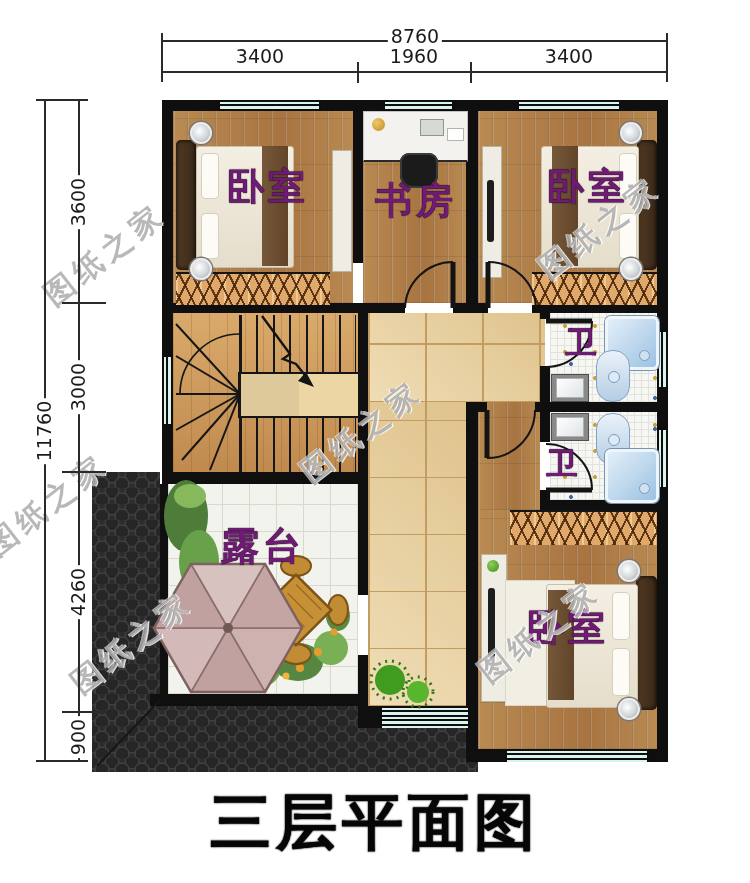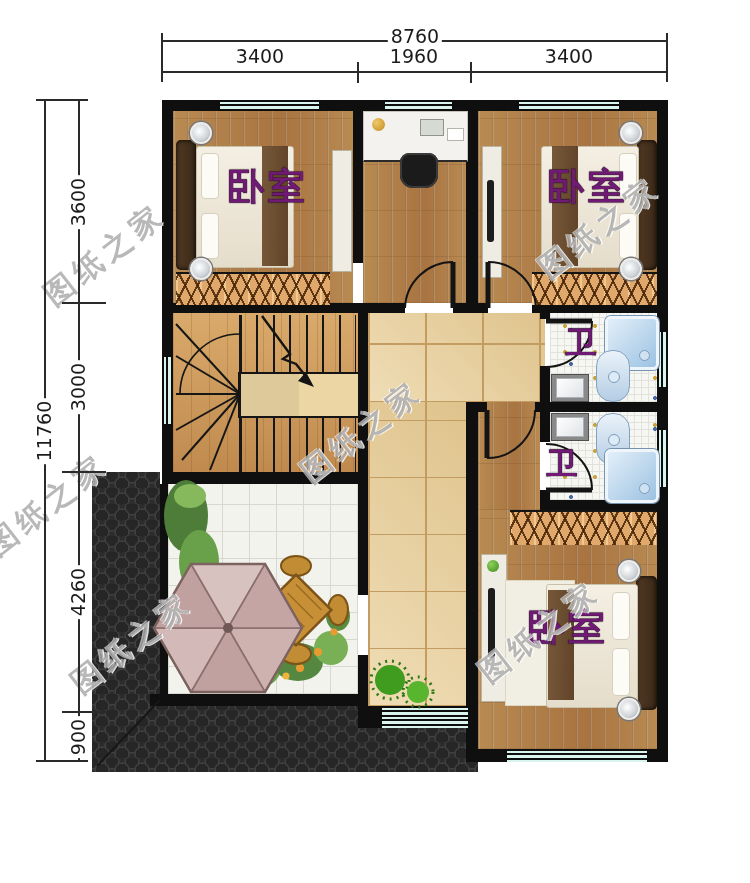--- a/index.html
+++ b/index.html
@@ -274,23 +274,25 @@
 
     <g>
       <circle cx="390" cy="680" r="15" fill="#3f9c1e"></circle>
       <circle cx="390" cy="680" r="19" fill="none" stroke="#2e7a12" stroke-width="3" stroke-dasharray="2,5"></circle>
       <circle cx="418" cy="692" r="11" fill="#57b52e"></circle>
       <circle cx="418" cy="692" r="15" fill="none" stroke="#2e7a12" stroke-width="3" stroke-dasharray="2,5"></circle>
     </g>
   </svg>
 
   <div class="rlabel" style="left:268px;top:187px;font-size:37px;">卧室</div>
+  <div class="rlabel" style="left:416px;top:201px;font-size:37px;">书房</div>
   <div class="rlabel" style="left:588px;top:187px;font-size:37px;">卧室</div>
   <div class="rlabel" style="left:583px;top:343px;font-size:31px;">卫</div>
   <div class="rlabel" style="left:564px;top:464px;font-size:31px;">卫</div>
+  <div class="rlabel" style="left:263px;top:546px;font-size:38px;">露台</div>
   <div class="rlabel" style="left:568px;top:628px;font-size:37px;">卧室</div>
 
   <div class="wm" style="left:105px;top:255px;">图纸之家</div>
   <div class="wm" style="left:48px;top:505px;">图纸之家</div>
   <div class="wm" style="left:132px;top:643px;">图纸之家</div>
   <div class="wm" style="left:362px;top:432px;">图纸之家</div>
   <div class="wm" style="left:600px;top:228px;">图纸之家</div>
   <div class="wm" style="left:540px;top:632px;">图纸之家</div>
 
   <div class="dline" style="left:162px;top:40px;width:506px;height:1.6px;"></div>
@@ -310,14 +312,15 @@
   <div class="tick" style="left:62px;top:302px;width:44px;height:2px;"></div>
   <div class="tick" style="left:62px;top:471px;width:44px;height:2px;"></div>
   <div class="tick" style="left:62px;top:711px;width:44px;height:2px;"></div>
   <div class="tick" style="left:36px;top:760px;width:52px;height:2px;"></div>
   <div class="dnum-v" style="left:44px;top:431px;">11760</div>
   <div class="dnum-v" style="left:78px;top:202px;">3600</div>
   <div class="dnum-v" style="left:78px;top:387px;">3000</div>
   <div class="dnum-v" style="left:78px;top:592px;">4260</div>
   <div class="dnum-v" style="left:78px;top:737px;">900</div>
 
+  <div class="main-title">三层平面图</div>
 
 </div>
 
 </body></html>

